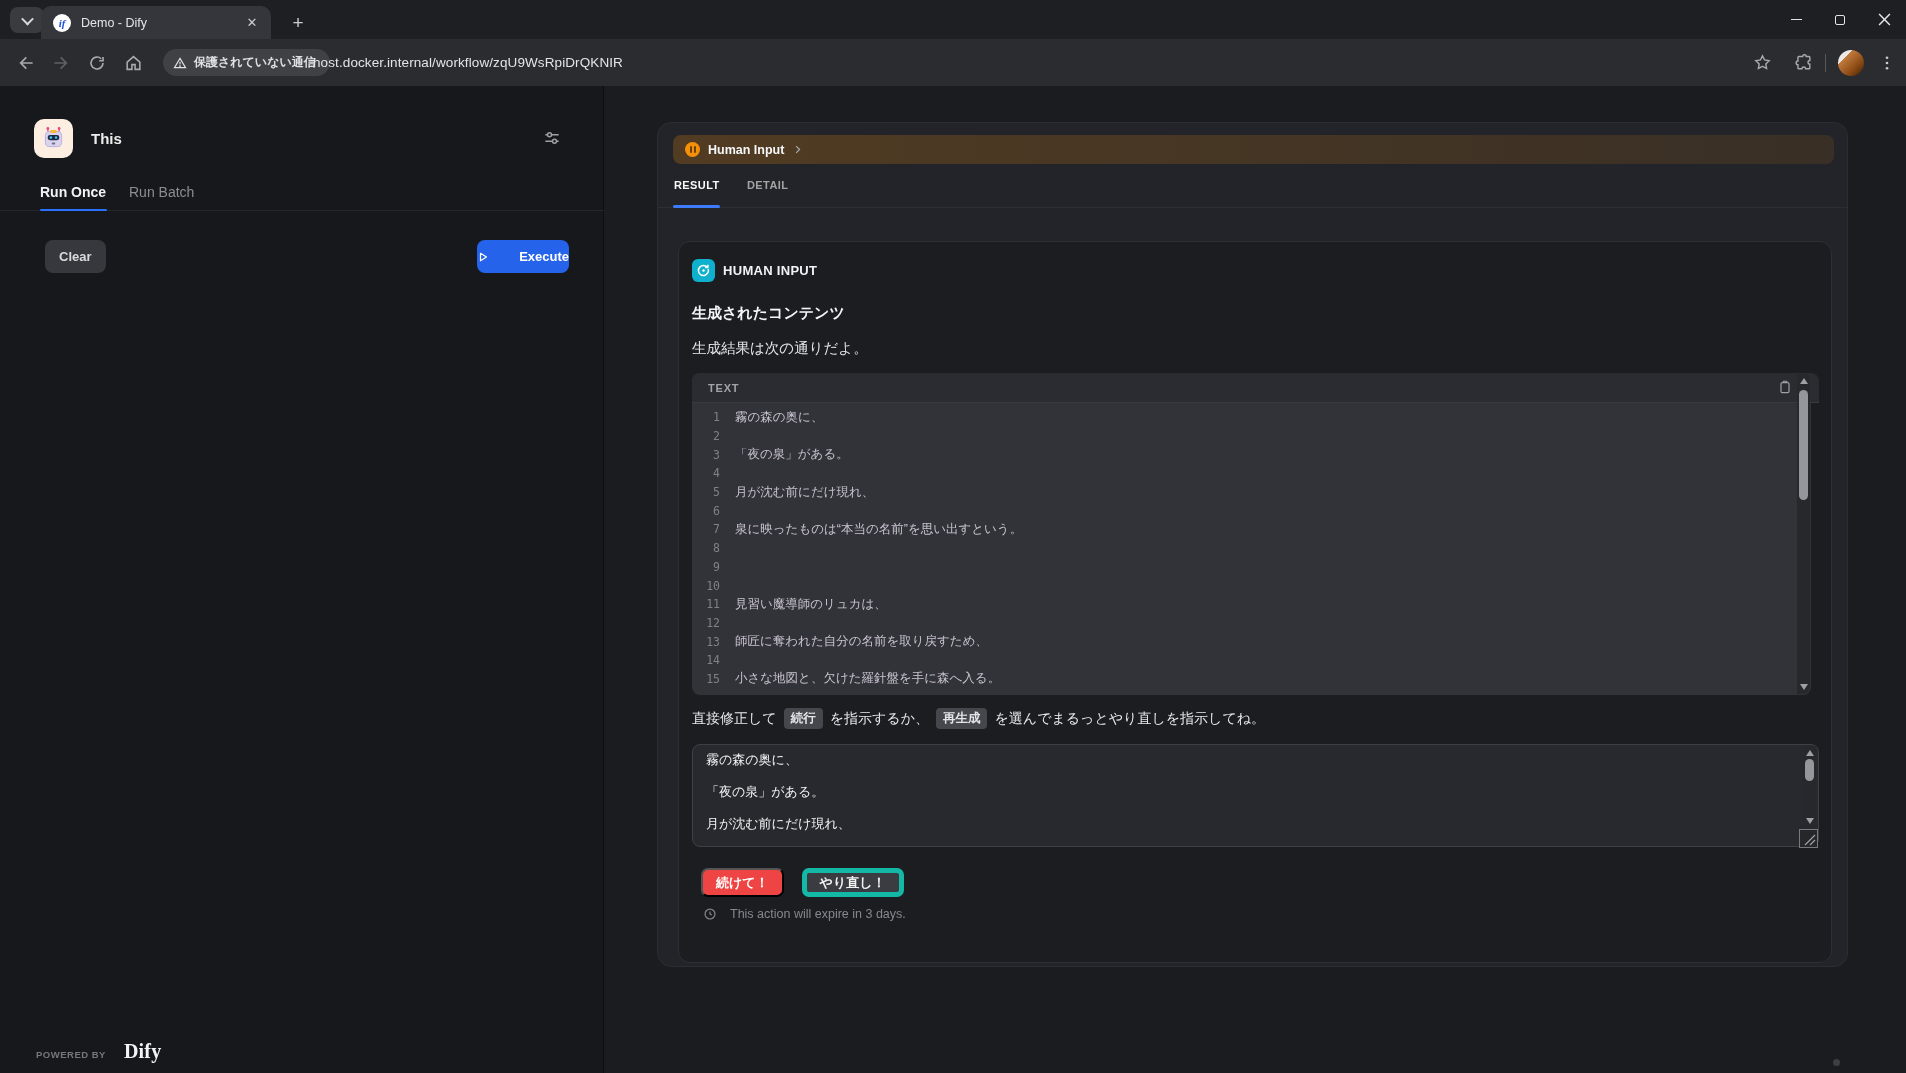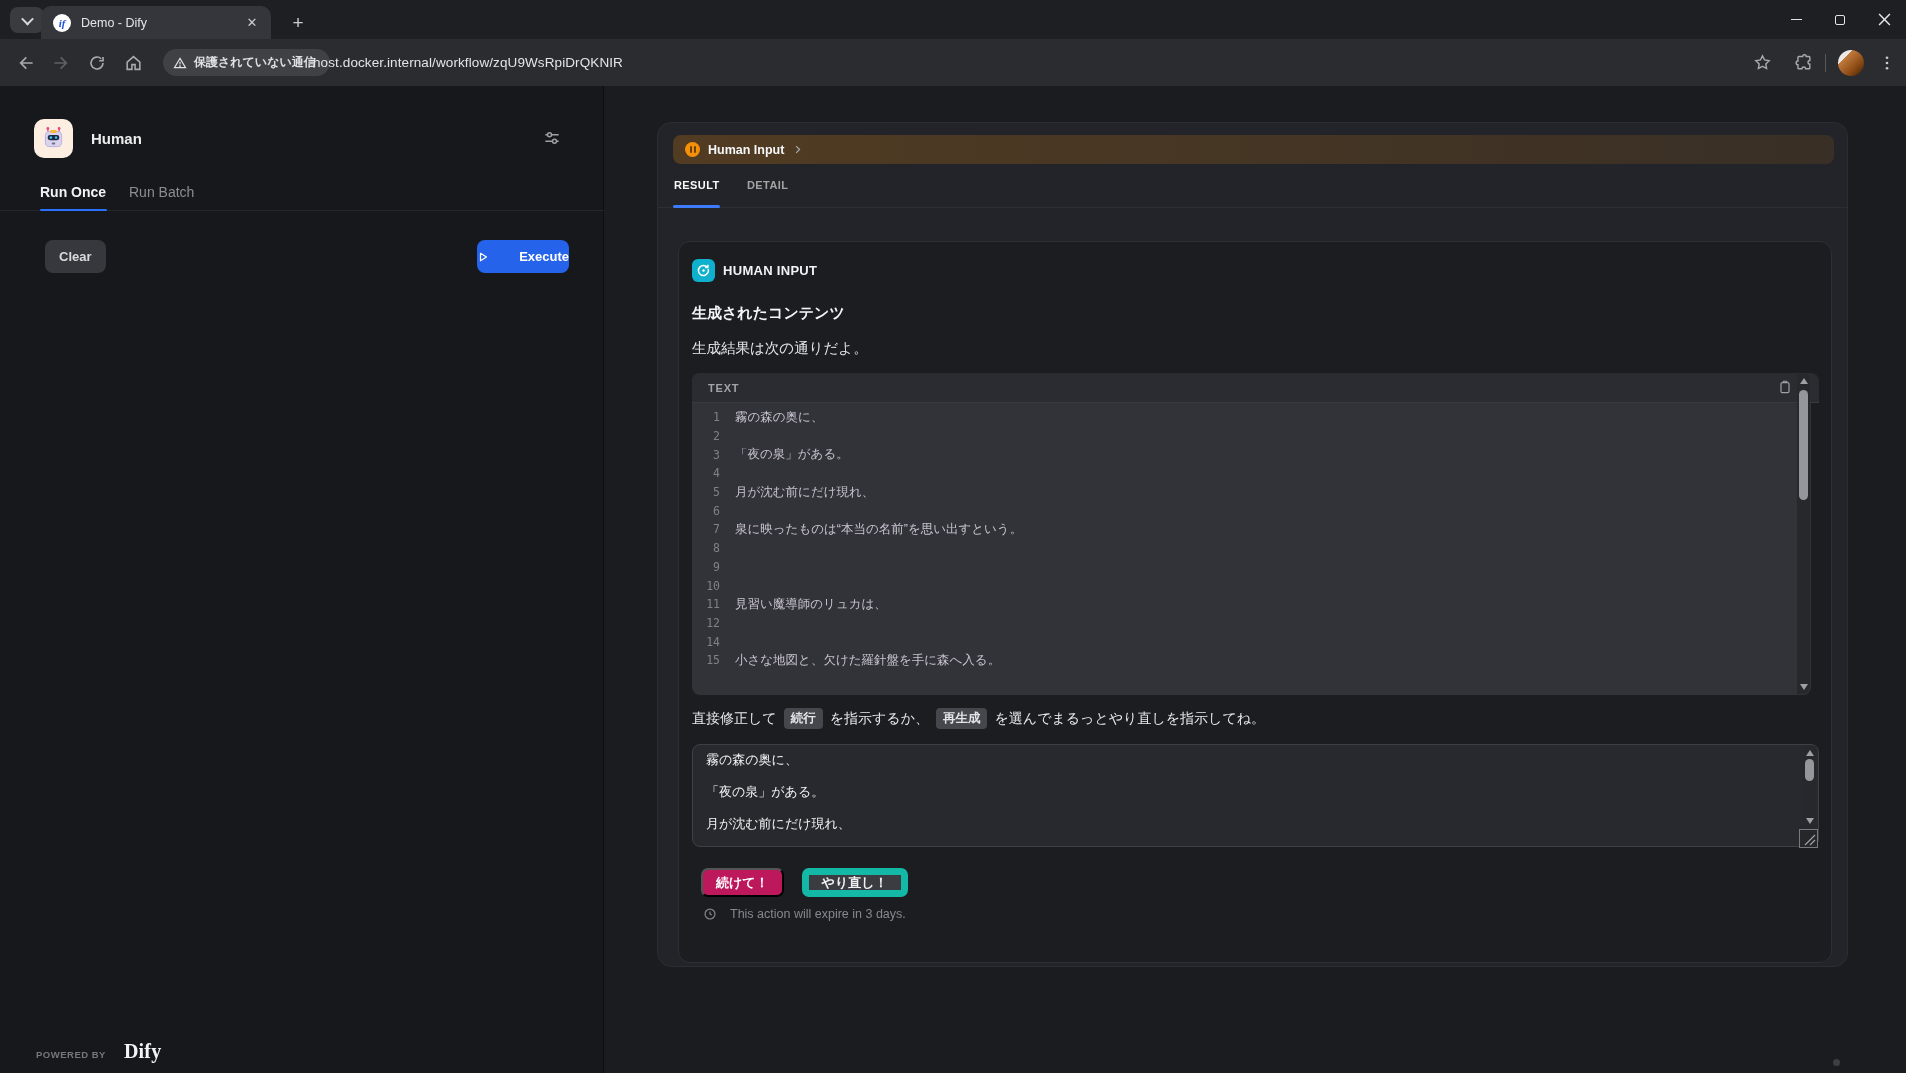--- a/index.html
+++ b/index.html
@@ -90,22 +90,22 @@
   .ta-scroll { right:3px; top:2px; height:82px; }
 
   .hi-instruction { position:absolute; left:13px; top:466px; font-size:14px; color:#e8e9eb; display:flex; align-items:center; }
   .inline-badge { background:#45474d; color:#e3e4e7; border-radius:4px; padding:2px 7px; font-size:12.5px; font-weight:600; margin:0 7px; }
 
   .ta-wrap { position:absolute; left:13px; top:502px; width:1127px; height:103px; }
   .hi-textarea { width:100%; height:100%; background:#28292e; border:1px solid #3f4046; border-radius:8px; color:#f2f3f5; font-family:"Liberation Sans", sans-serif; font-size:13px; line-height:16px; padding:7px 24px 7px 13px; resize:none; overflow:hidden; outline:none; }
   .grip-box { position:absolute; right:1px; bottom:-1px; width:19px; height:19px; border:1px solid #77797e; background:#26272b; }
 
   .hi-actions { position:absolute; left:22px; top:626px; display:flex; gap:18px; }
-  .btn-primary { height:29px; padding:0 13px; border-radius:7px; background:#be185d; color:#fff; font-size:13px; font-weight:700; display:flex; align-items:center; }
-  .btn-secondary { height:29px; padding:0 13px; border-radius:7px; background:#3b3c41; border:7px solid #14b8a6; color:#f0f1f3; font-size:13px; font-weight:700; display:flex; align-items:center;font-family:Liberation Serif, serif; }
+  .btn-primary { height:29px; padding:0 13px; border-radius:7px; background:#ef4444; color:#fff; font-size:13px; font-weight:700; display:flex; align-items:center; }
+  .btn-secondary { height:29px; padding:0 13px; border-radius:7px; background:#3b3c41; border:5px solid #14b8a6; color:#f0f1f3; font-size:13px; font-weight:700; display:flex; align-items:center;font-family:Liberation Serif, serif; }
   .hi-expire { position:absolute; left:24px; top:665px; display:flex; align-items:center; gap:13px; color:#85888f; font-size:12.5px; }
 
   .scroll-dot { position:absolute; left:1833px; top:973px; width:7px; height:7px; border-radius:50%; background:#3d3f43; }
 </style>
 </head>
 <body>
 
 <div class="titlebar">
   <div class="tabsearch">
       <span class="chev-down"></span>
@@ -194,21 +194,21 @@
           <circle cx="7" cy="3" r="1.2" fill="#e8447e"></circle>
             <circle cx="17" cy="3" r="1.2" fill="#e8447e"></circle>
           <rect x="4.8" y="5.8" width="14.4" height="13.4" rx="3.6" fill="#d9d3ef" stroke="#b7addc" stroke-width="0.8"></rect>
           <rect x="9" y="4.4" width="6" height="2.6" rx="1.3" fill="#f6b73c"></rect>
           <rect x="6.8" y="8.8" width="10.4" height="4.8" rx="2.2" fill="#202840"></rect>
           <circle cx="9.7" cy="11.2" r="1.15" fill="#3cc3f2"></circle>
             <circle cx="14.3" cy="11.2" r="1.15" fill="#3cc3f2"></circle>
           <rect x="10.4" y="15.6" width="3.2" height="1.7" rx="0.8" fill="#70737e"></rect>
         </svg>
       </span>
-      <span class="app-name">Human</span>
+      <span class="app-name">This</span>
     </div>
     <span class="sliders-btn">
       <svg width="20" height="20" viewBox="0 0 24 24" fill="none" stroke="currentColor" stroke-width="1.8">
           <path d="M4 8h16M4 16h16"></path>
           <circle cx="9" cy="8" r="2.4" fill="#17181b"></circle>
           <circle cx="15" cy="16" r="2.4" fill="#17181b"></circle>
         </svg>
     </span>
 
     <div class="lp-tabs">
@@ -317,20 +317,24 @@
               <span class="ln">10</span>
               <span class="lc"></span>
             </div>
             <div class="code-row">
               <span class="ln">11</span>
               <span class="lc">見習い魔導師のリュカは、</span>
             </div>
             <div class="code-row">
               <span class="ln">12</span>
               <span class="lc"></span>
+            </div>
+            <div class="code-row">
+              <span class="ln">13</span>
+              <span class="lc">師匠に奪われた自分の名前を取り戻すため、</span>
             </div>
             <div class="code-row">
               <span class="ln">14</span>
               <span class="lc"></span>
             </div>
             <div class="code-row">
               <span class="ln">15</span>
               <span class="lc">小さな地図と、欠けた羅針盤を手に森へ入る。</span>
             </div>
           </div>

